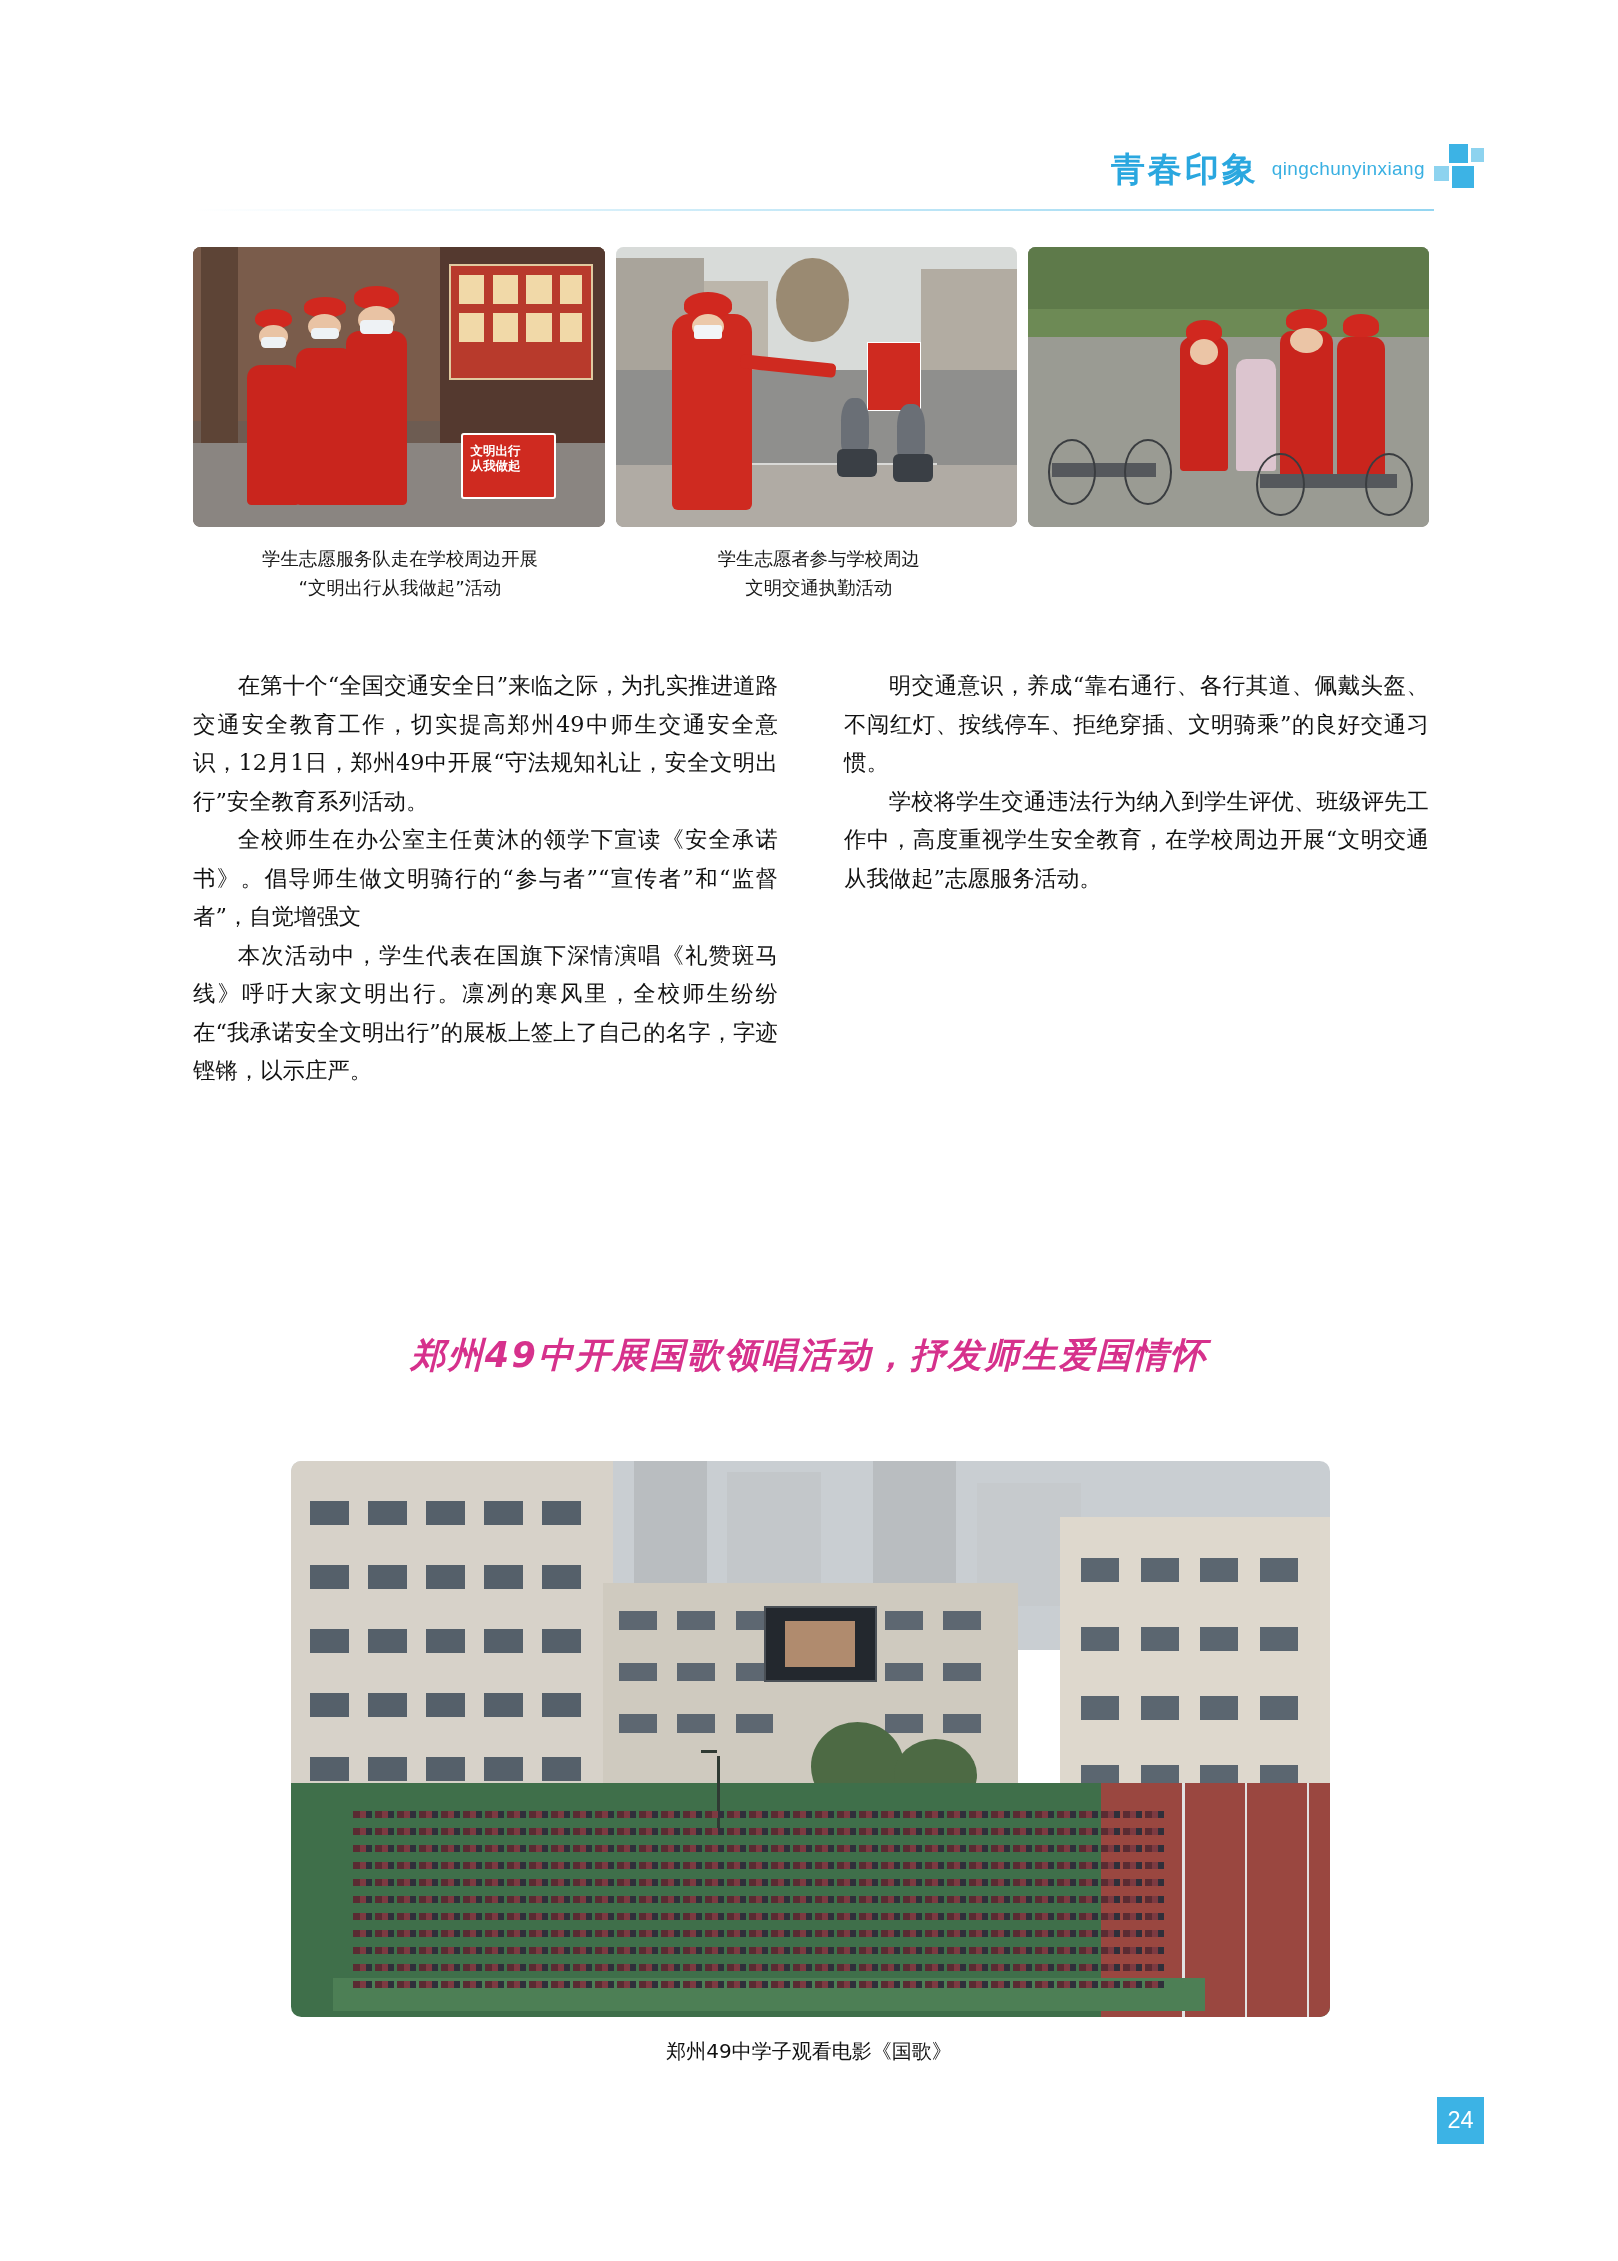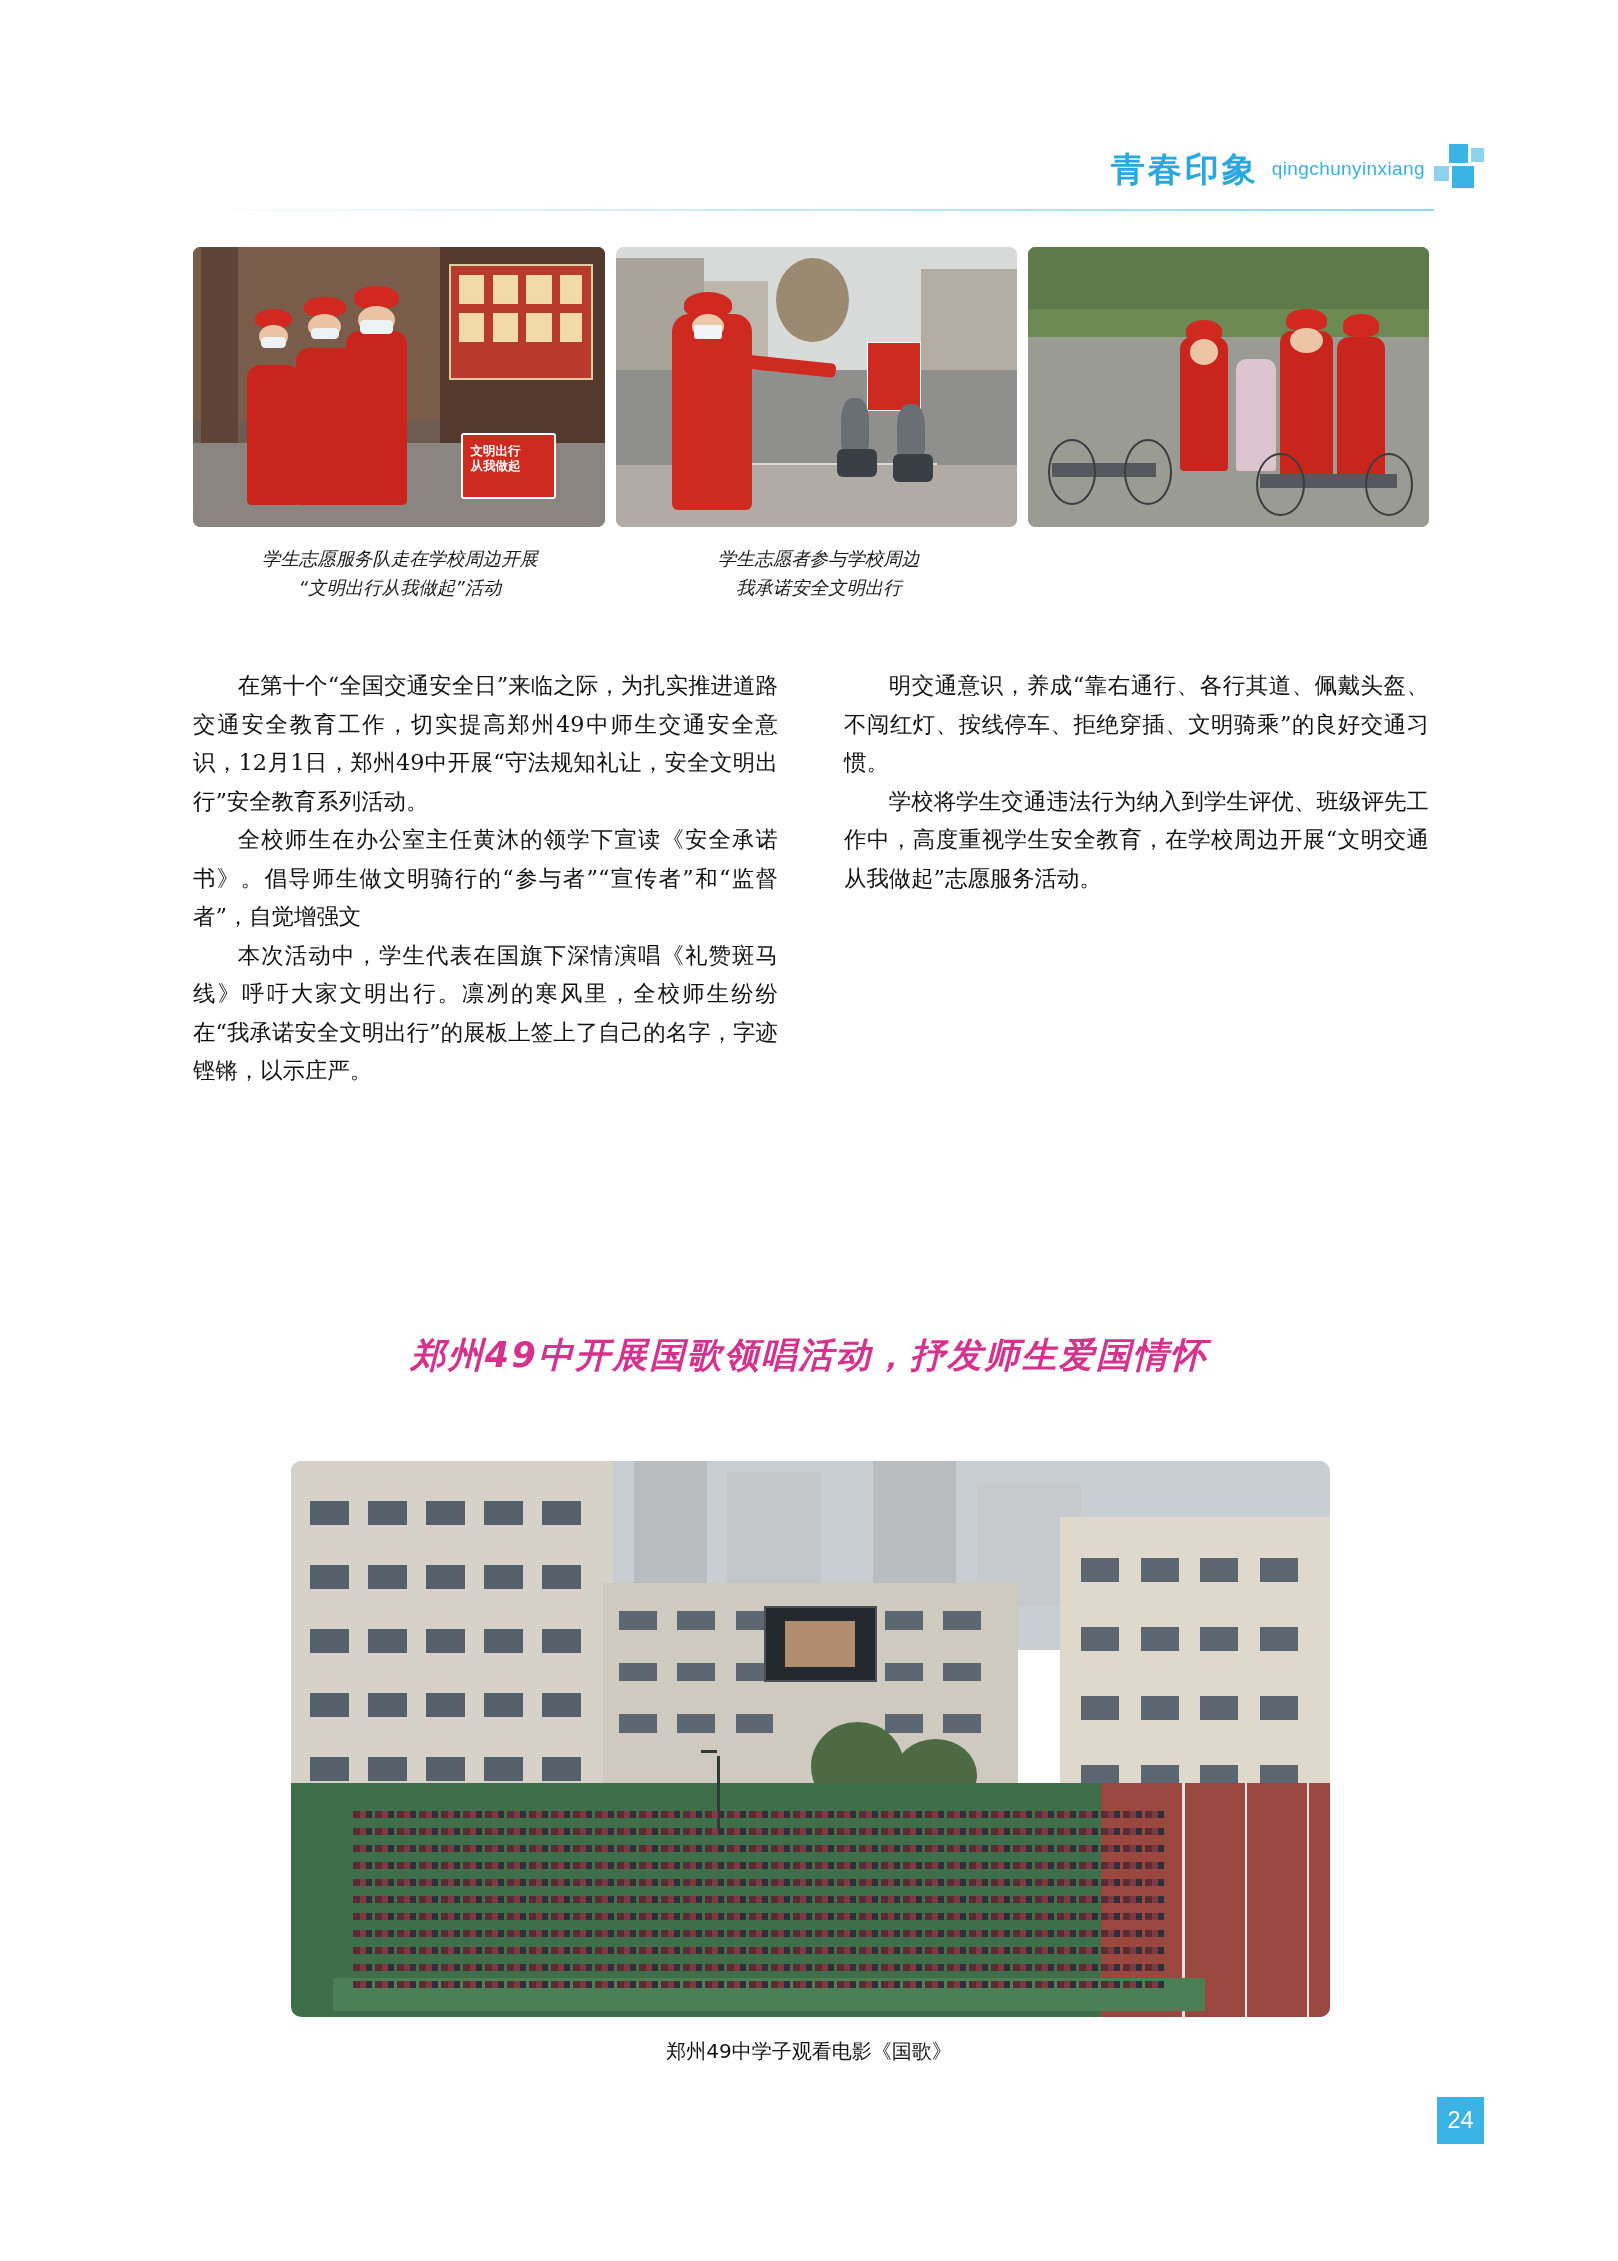--- a/index.html
+++ b/index.html
@@ -91,21 +91,21 @@
     top: 545px;
     left: 193px;
     width: 1236px;
     display: flex;
     gap: 10.3px;
     font-family: "DejaVu Sans", sans-serif;
     font-size: 18.4px;
     color: #1a1a1a;
     line-height: 1.55;
   }
-  .cap { text-align: center; font-style: italic; }
+  .cap { text-align: center; }
   .cap.c1 { width: 414px; }
   .cap.c2 { width: 403px; }
   .cap.c3 { width: 403px; }
 
   
   .body-cols {
     position: absolute;
     top: 666px;
     left: 193px;
     width: 1236px;
@@ -352,21 +352,21 @@
         <div class="bike" style="left:57%;bottom:4%;width:11%;height:21%"></div>
         <div class="bike" style="left:84%;bottom:4%;width:11%;height:21%"></div>
       </div>
     </div>
   </div>
 
   <div class="caption-row">
     <div class="cap c1" style="white-space:pre-line">学生志愿服务队走在学校周边开展
 “文明出行从我做起”活动</div>
     <div class="cap c2" style="white-space:pre-line">学生志愿者参与学校周边
-我承诺安全文明出行</div>
+文明交通执勤活动</div>
   </div>
 
   <div class="body-cols">
     <div class="col">
       <p>在第十个“全国交通安全日”来临之际，为扎实推进道路交通安全教育工作，切实提高郑州49中师生交通安全意识，12月1日，郑州49中开展“守法规知礼让，安全文明出行”安全教育系列活动。</p>
       <p>全校师生在办公室主任黄沐的领学下宣读《安全承诺书》。倡导师生做文明骑行的“参与者”“宣传者”和“监督者”，自觉增强文</p>
       <p>本次活动中，学生代表在国旗下深情演唱《礼赞斑马线》呼吁大家文明出行。凛冽的寒风里，全校师生纷纷在“我承诺安全文明出行”的展板上签上了自己的名字，字迹铿锵，以示庄严。</p>
     </div>
     <div class="col">
       <p>明交通意识，养成“靠右通行、各行其道、佩戴头盔、不闯红灯、按线停车、拒绝穿插、文明骑乘”的良好交通习惯。</p>

